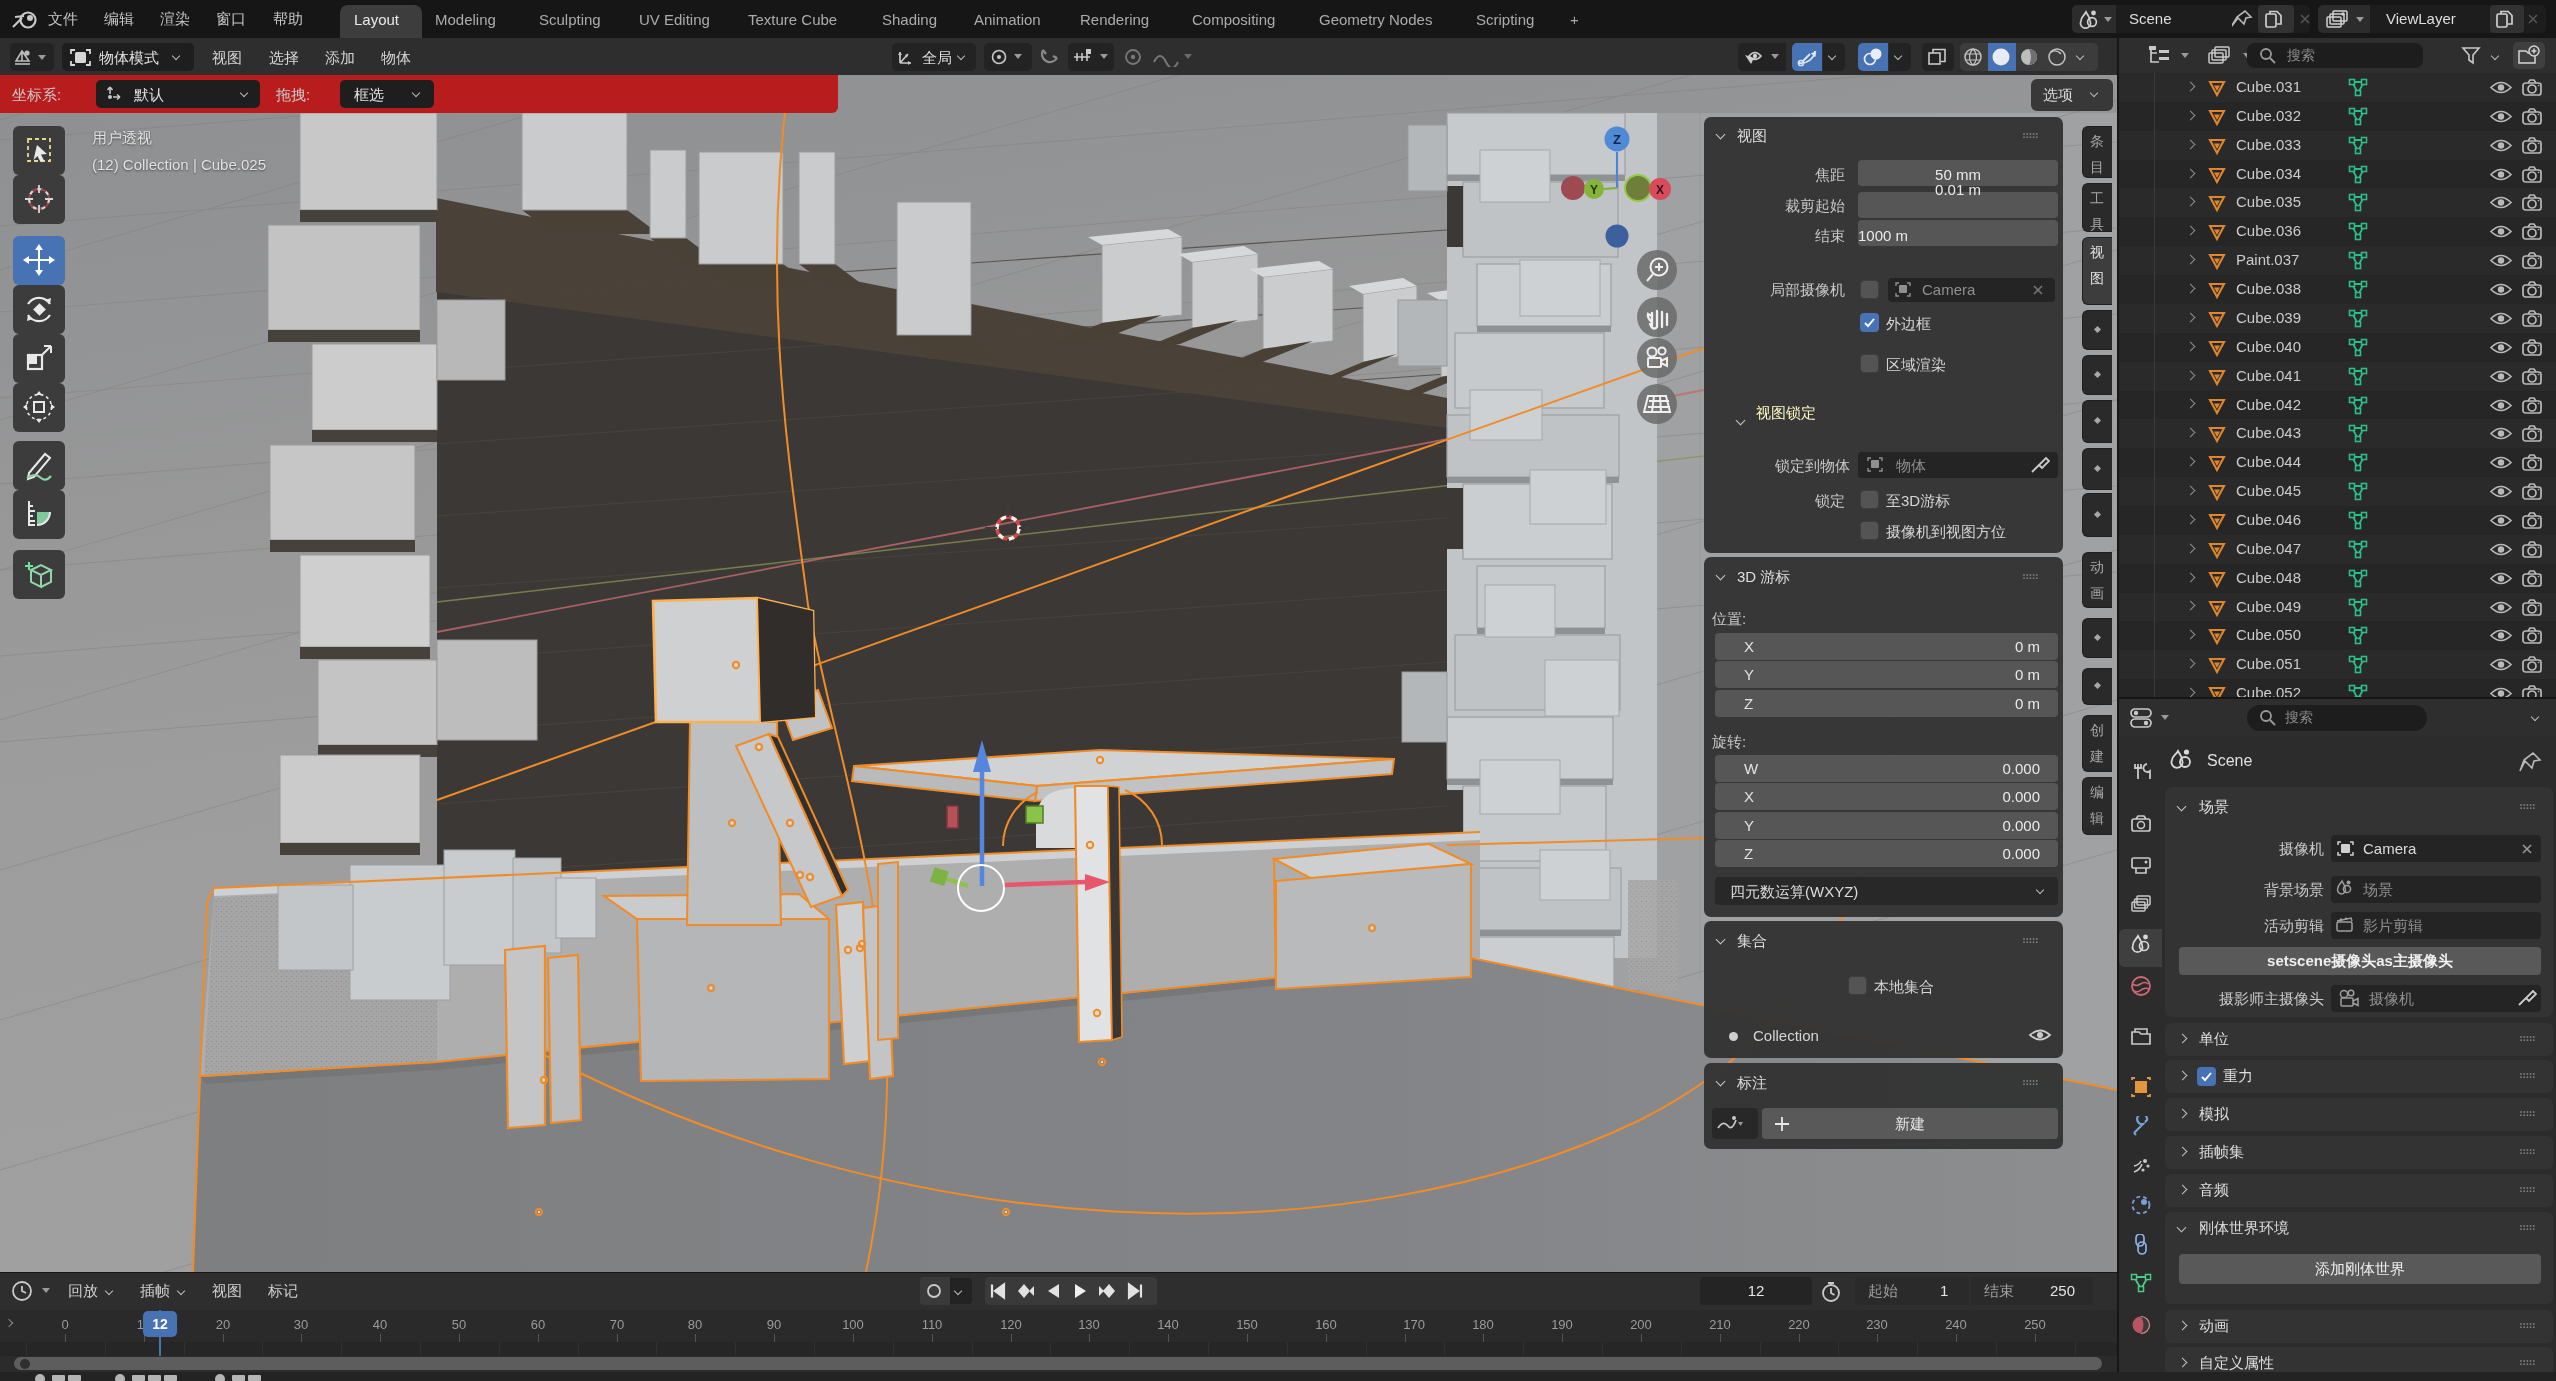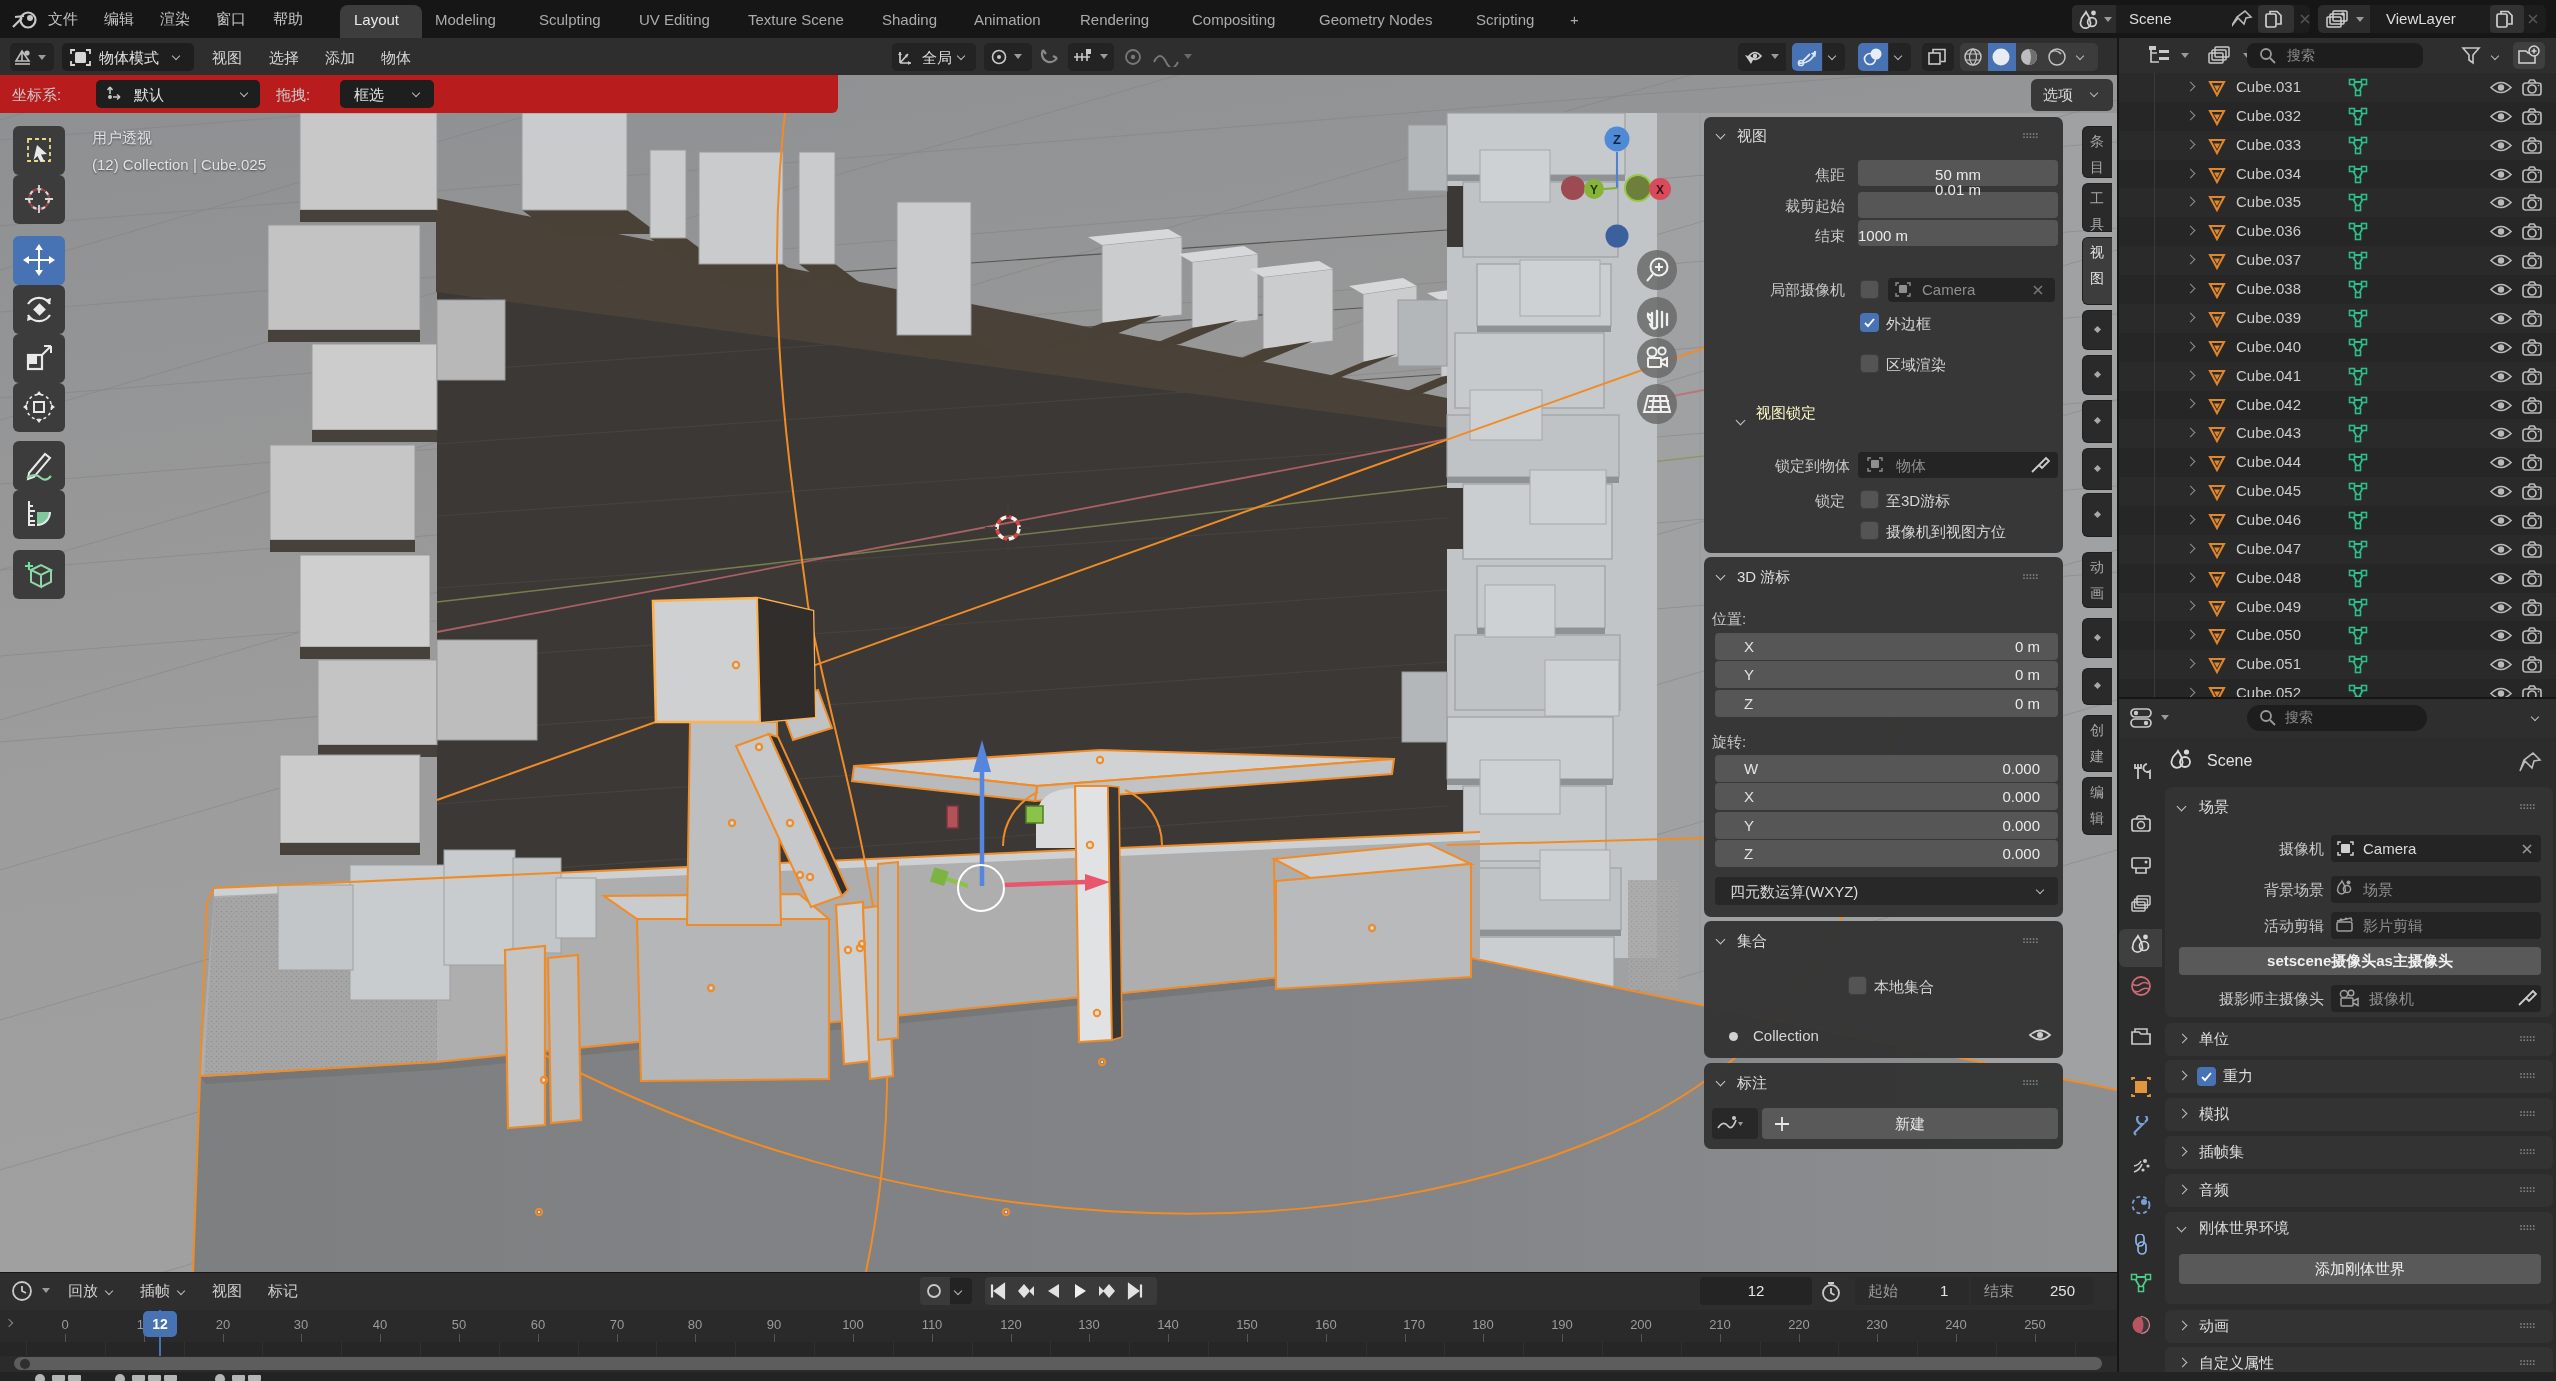--- a/index.html
+++ b/index.html
@@ -18,21 +18,21 @@
 <div class="tx" style="left:48px;top:10px;font-size:15px;color:#c5c5c5">文件</div>
 <div class="tx" style="left:104px;top:10px;font-size:15px;color:#c5c5c5">编辑</div>
 <div class="tx" style="left:160px;top:10px;font-size:15px;color:#c5c5c5">渲染</div>
 <div class="tx" style="left:216px;top:10px;font-size:15px;color:#c5c5c5">窗口</div>
 <div class="tx" style="left:273px;top:10px;font-size:15px;color:#c5c5c5">帮助</div>
 <div class="ab" style="left:340px;top:5px;width:82px;height:33px;background:#3d3d3d;border-radius:8px 8px 0 0"></div>
 <div class="tx" style="left:354px;top:11px;font-size:15px;color:#e9e9e9">Layout</div>
 <div class="tx" style="left:435px;top:11px;font-size:15px;color:#ababab">Modeling</div>
 <div class="tx" style="left:539px;top:11px;font-size:15px;color:#ababab">Sculpting</div>
 <div class="tx" style="left:639px;top:11px;font-size:15px;color:#ababab">UV Editing</div>
-<div class="tx" style="left:748px;top:11px;font-size:15px;color:#ababab">Texture Scene</div>
+<div class="tx" style="left:748px;top:11px;font-size:15px;color:#ababab">Texture Cube</div>
 <div class="tx" style="left:882px;top:11px;font-size:15px;color:#ababab">Shading</div>
 <div class="tx" style="left:974px;top:11px;font-size:15px;color:#ababab">Animation</div>
 <div class="tx" style="left:1080px;top:11px;font-size:15px;color:#ababab">Rendering</div>
 <div class="tx" style="left:1192px;top:11px;font-size:15px;color:#ababab">Compositing</div>
 <div class="tx" style="left:1319px;top:11px;font-size:15px;color:#ababab">Geometry Nodes</div>
 <div class="tx" style="left:1476px;top:11px;font-size:15px;color:#ababab">Scripting</div>
 <div class="tx" style="left:1570px;top:11px;font-size:15px;color:#ababab">+</div>
 <div class="ab" style="left:2072px;top:5px;width:238px;height:28px;background:#1d1d1d;border-radius:5px"></div>
 <div class="ab" style="left:2072px;top:5px;width:44px;height:28px;background:#2c2c2c;border-radius:5px 0 0 5px"></div>
 <svg class="ab" style="left:2078px;top:9px" width="36" height="20" viewBox="0 0 36 20">
@@ -874,21 +874,21 @@
         <circle cx="11" cy="11" r="4" fill="none" stroke="#b9b9b9" stroke-width="1.7"></circle>
         <path d="M7,5 l2,-3 h4 l2,3" fill="none" stroke="#b9b9b9" stroke-width="1.7"></path>
         <circle cx="17.5" cy="7.5" r="0.8" fill="#b9b9b9"></circle>
       </svg>
 <div class="ab" style="left:0;top:208.2px;width:437px;height:29px;background:#2a2a2a"></div>
 <div class="ab" style="left:68px;top:218px;width:7px;height:7px;border-right:1.7px solid #8f8f8f;border-bottom:1.7px solid #8f8f8f;transform:rotate(-45deg)"></div>
 <svg class="ab" style="left:88px;top:213.2px" width="20" height="20" viewBox="0 0 20 20">
         <path d="M3,4 h14 l-7,13 Z" fill="none" stroke="#e0862c" stroke-width="2.1"></path>
         <path d="M7,7.5 h6 l-3,5.5 Z" fill="#e0862c"></path>
       </svg>
-<div class="tx" style="left:117px;top:213.2px;font-size:15px;color:#cccccc">Cube.037</div>
+<div class="tx" style="left:117px;top:213.2px;font-size:15px;color:#cccccc">Paint.037</div>
 <svg class="ab" style="left:229px;top:212.2px" width="20" height="21" viewBox="0 0 20 21">
         <path d="M4,5 h12 l-6,11 Z" fill="none" stroke="#2fbc8a" stroke-width="1.8"></path>
         <rect x="1.5" y="2.5" width="5" height="5" fill="#1d2b26" stroke="#2fbc8a" stroke-width="1.6"></rect>
         <rect x="13.5" y="2.5" width="5" height="5" fill="#1d2b26" stroke="#2fbc8a" stroke-width="1.6"></rect>
         <rect x="7.5" y="13.5" width="5" height="5" fill="#1d2b26" stroke="#2fbc8a" stroke-width="1.6"></rect>
       </svg>
 <svg class="ab" style="left:370px;top:214.2px" width="24" height="17" viewBox="0 0 24 17">
         <path d="M2,8.5 q10,-10 20,0 q-10,10 -20,0 Z" fill="none" stroke="#b9b9b9" stroke-width="1.7"></path>
         <circle cx="12" cy="8.5" r="3.2" fill="#b9b9b9"></circle>
       </svg>

